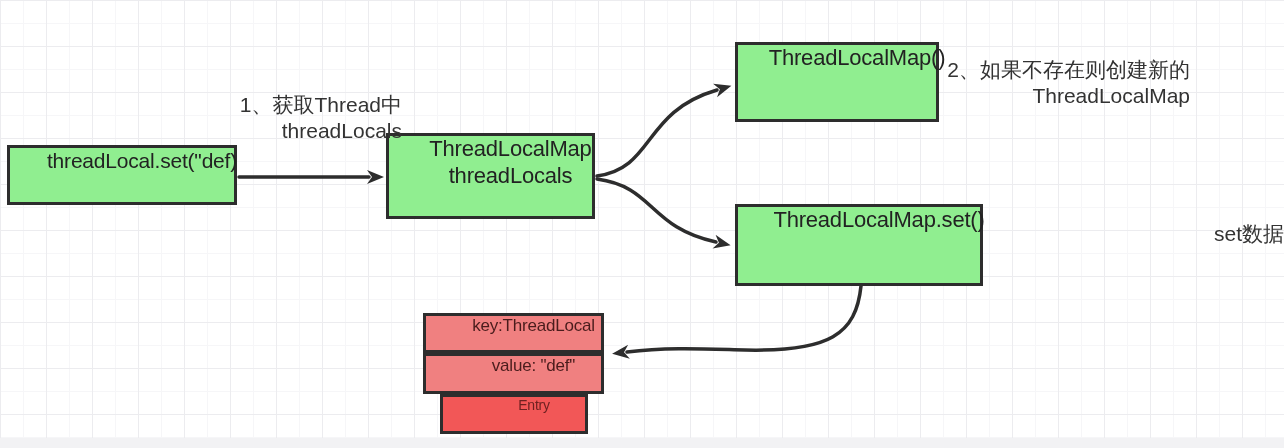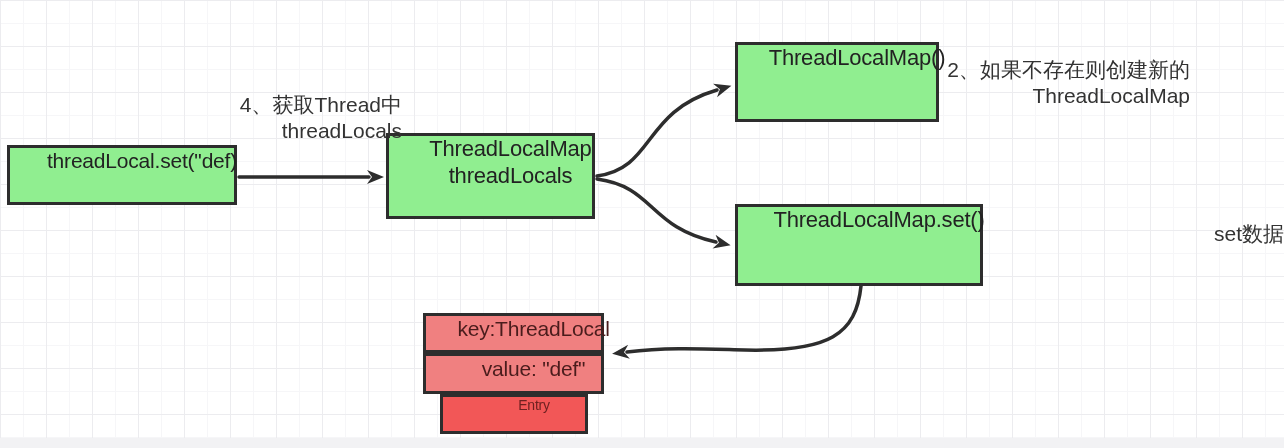--- a/index.html
+++ b/index.html
@@ -24,21 +24,21 @@
     border:3px solid #2d2d2d;
     display:flex;flex-direction:column;
     align-items:center;justify-content:flex-start;
     text-align:center;
     line-height:1.22;
     letter-spacing:-0.2px;
     white-space:nowrap;
     padding-left:40px;
   }
   .green{background:#90ee90;color:#222222;font-size:22px;}
-  .pink{background:#f08080;color:#4a1c1c;font-size:21px;}
+  .pink{background:#f08080;color:#4a1c1c;font-size:17px;}
   .red{background:#f25757;color:#6e2020;font-size:14px;}
   .note{
     position:absolute;
     color:#333333;
     font-size:21px;
     text-align:right;
     line-height:1.25;
     white-space:nowrap;
   }
   .note span{display:block;}
@@ -96,21 +96,21 @@
 
   <div id="node-value" class="node pink">
     <span>value: "def"</span>
   </div>
 
   <div id="node-entry" class="node red">
     <span>Entry</span>
   </div>
 
   <div id="note-1" class="note">
-    <span>4、获取Thread中</span>
+    <span>1、获取Thread中</span>
     <span>threadLocals</span>
   </div>
 
   <div id="note-2" class="note">
     <span>2、如果不存在则创建新的</span>
     <span>ThreadLocalMap</span>
   </div>
 
   <div id="note-3" class="note">
     <span>set数据</span>

